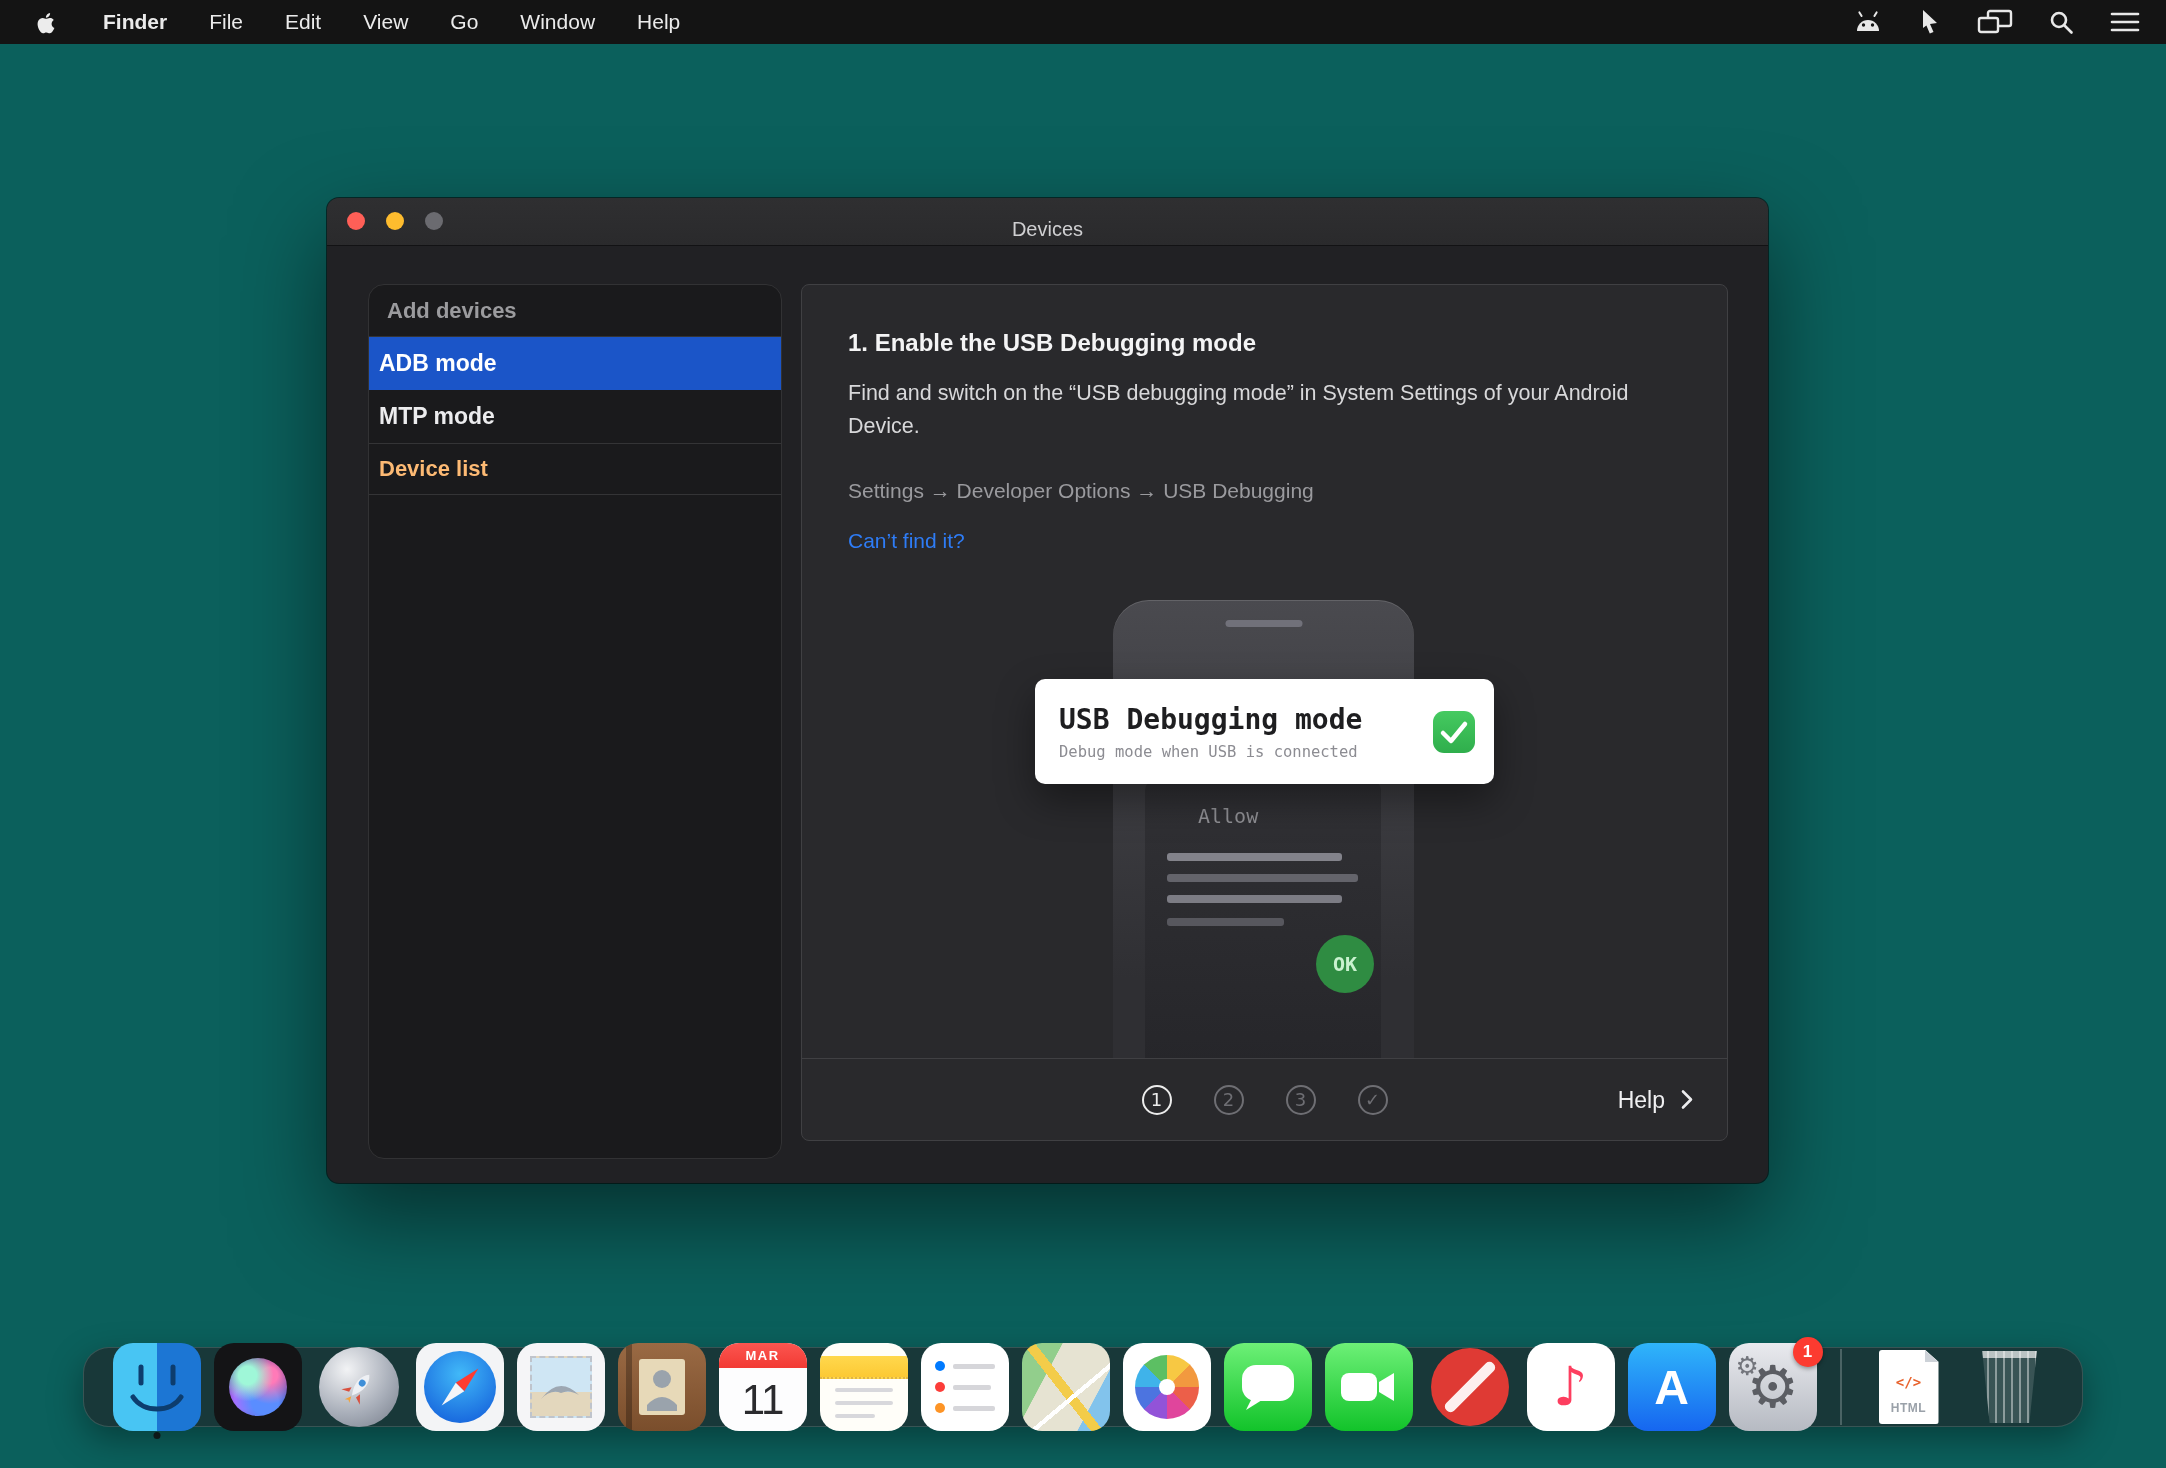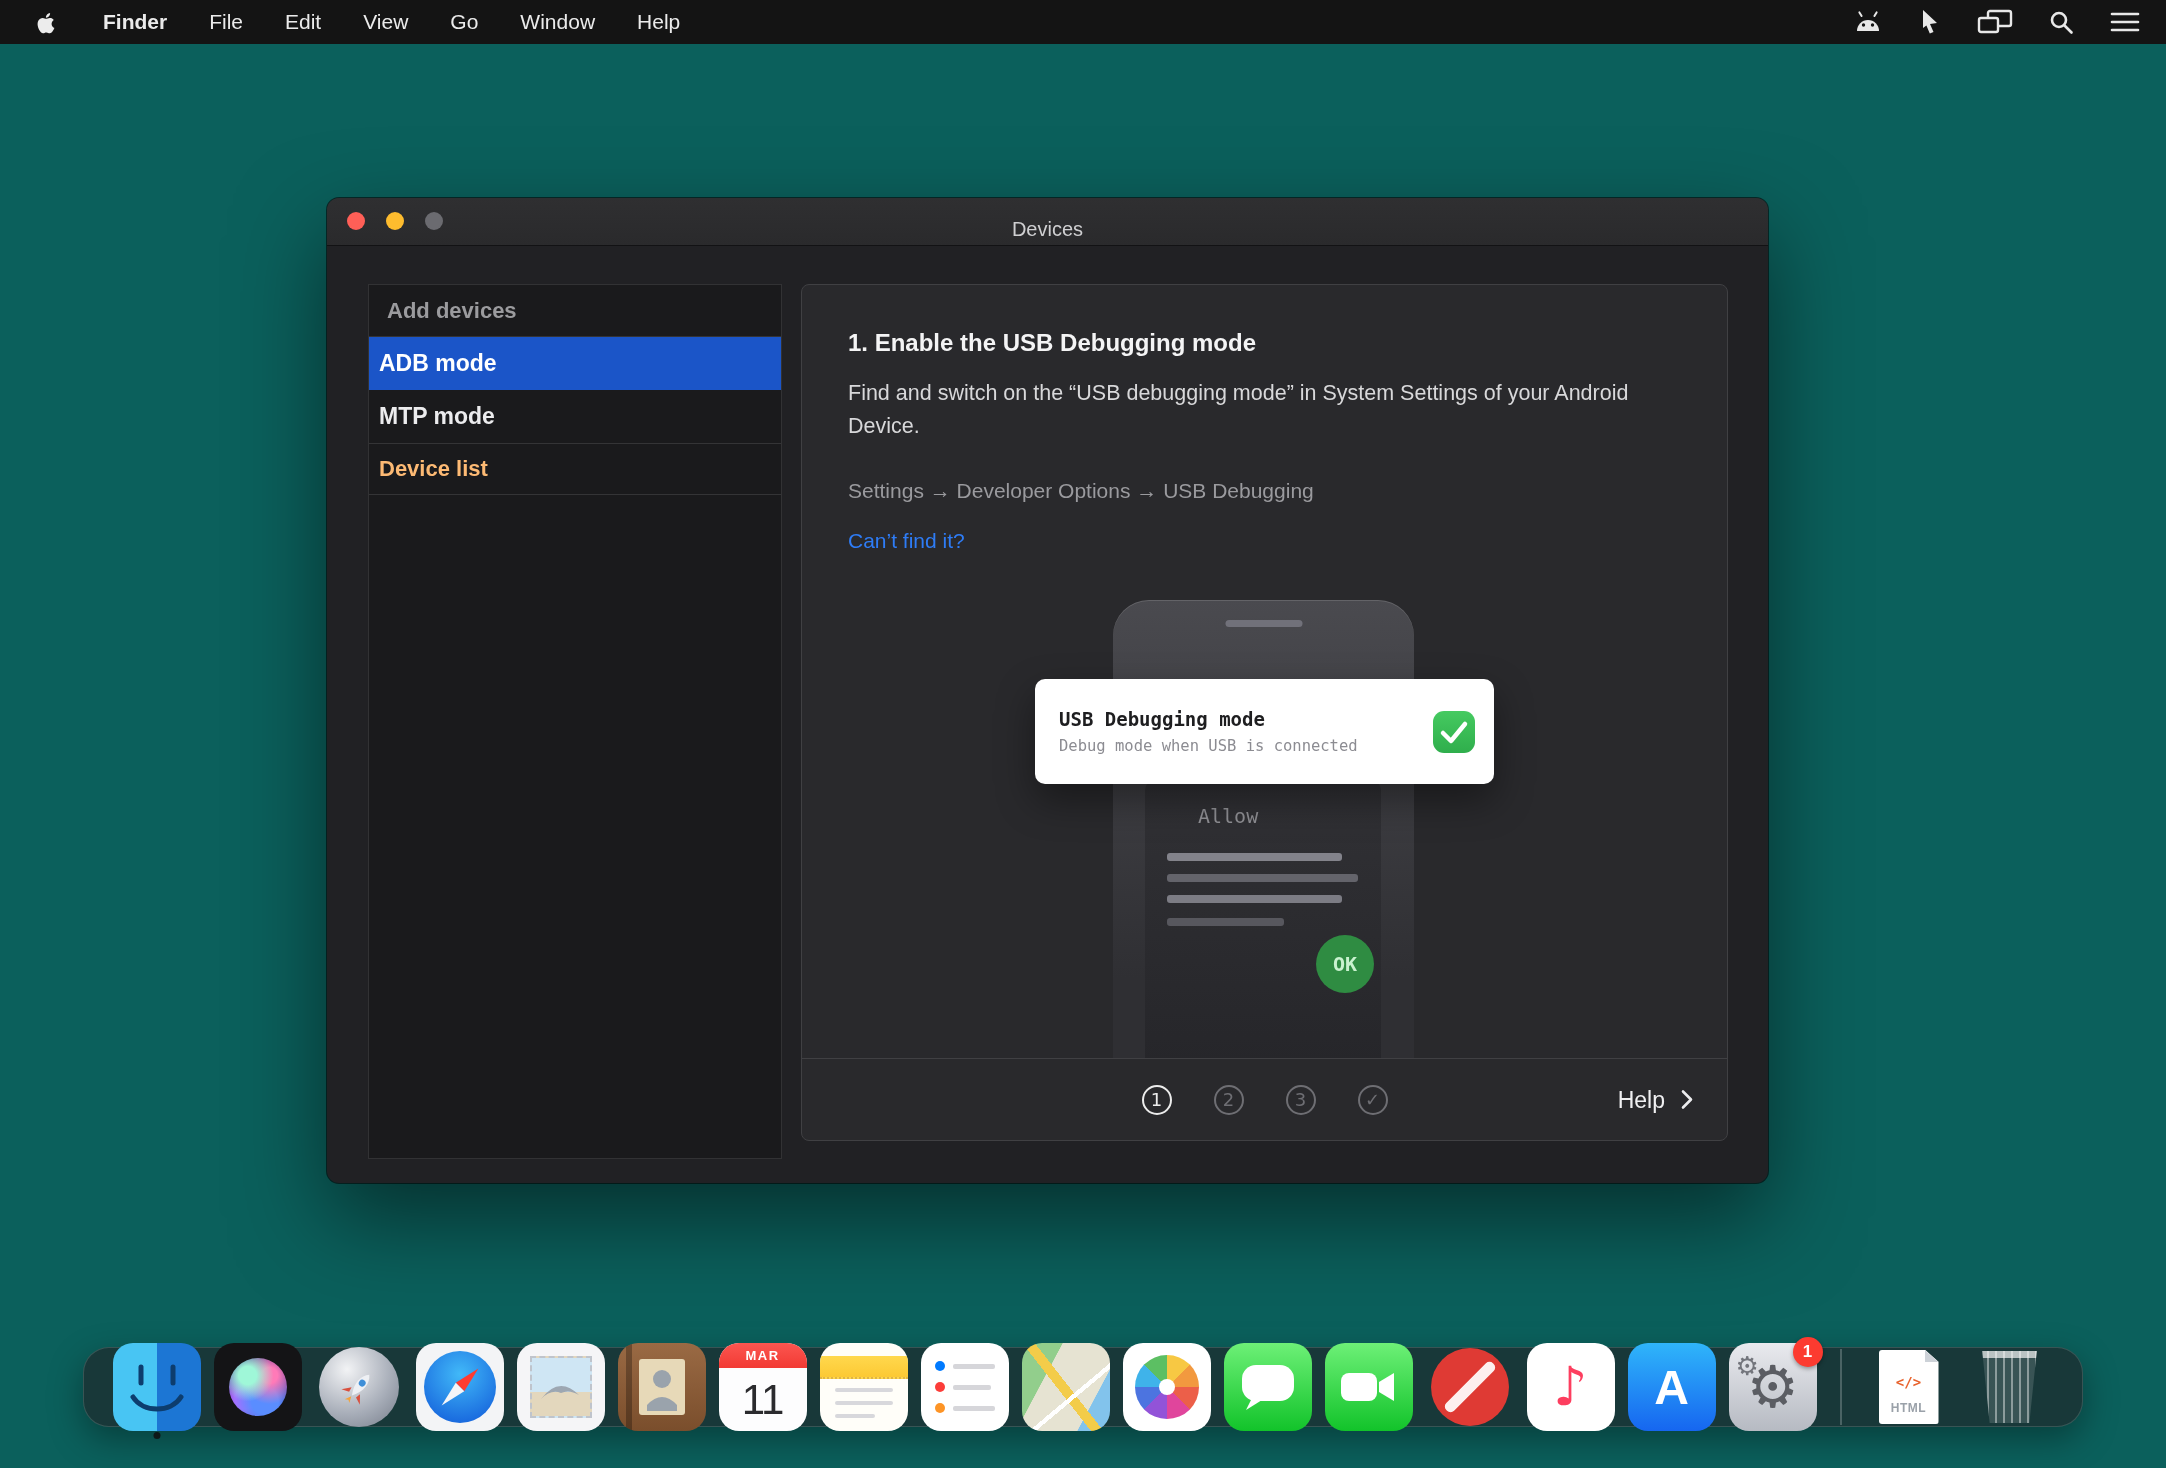--- a/index.html
+++ b/index.html
@@ -22,21 +22,21 @@
     background:linear-gradient(#2f2f31,#2a2a2c);border-bottom:1px solid #121214;}
   .title{position:absolute;left:0;right:0;top:0;height:47px;line-height:47px;text-align:center;
     color:#cfcfd1;font-size:20px;font-weight:500;margin-top:8px;}
   .tl{position:absolute;top:14px;width:18px;height:18px;border-radius:50%;}
   .tl.red{left:20px;background:#ff5f57;}
   .tl.yellow{left:59px;background:#febc2e;}
   .tl.gray{left:98px;background:#6b6b70;}
 
   
   .sidebar{position:absolute;left:41px;top:86px;width:414px;bottom:24px;background:#1a1a1c;
-    border:1px solid #323234;border-radius:0;box-sizing:border-box;overflow:hidden;}
+    border:1px solid #323234;border-radius:16px;box-sizing:border-box;overflow:hidden;}
   .sb-header{height:51px;line-height:51px;padding-left:18px;color:#9b9b9e;font-weight:700;font-size:22px;
     border-bottom:1px solid #343436;}
   .sb-row{height:53px;line-height:53px;padding-left:10px;color:#ececee;font-weight:700;font-size:23px;
     border-bottom:1px solid #343436;cursor:default;}
   .sb-row.selected{background:var(--color-selection,#1b55c8);color:#fff;border-bottom:none;}
   .sb-row.dim{color:#fdba74;font-size:22px;height:50px;line-height:50px;}
 
   
   .panel{position:absolute;left:474px;top:86px;width:927px;bottom:42px;background:#29292c;
     border:1px solid #404043;border-radius:8px;box-sizing:border-box;overflow:hidden;}
@@ -58,21 +58,21 @@
   .skl.l2{top:94px;width:191px;background:#64646b;}
   .skl.l3{top:115px;width:175px;background:#7c7c84;}
   .skl.l4{top:138px;width:117px;background:#57575e;}
   .okbtn{position:absolute;left:171px;top:155px;width:58px;height:58px;border-radius:50%;
     background:var(--color-ok-green,#2f8c42);color:#c9f2cf;font-family:"DejaVu Sans Mono",monospace;
     font-weight:700;font-size:20px;display:flex;align-items:center;justify-content:center;}
 
   
   .popup{position:absolute;left:233px;top:394px;width:459px;height:105px;border-radius:10px;background:#fff;
     box-shadow:0 16px 38px rgba(0,0,0,.4);display:flex;align-items:center;padding:0 19px 0 24px;box-sizing:border-box;}
-  .popup-title{font-family:"DejaVu Sans Mono",monospace;font-weight:700;font-size:19px;color:#1e1e20;margin-bottom:7px;}
+  .popup-title{font-family:"DejaVu Sans Mono",monospace;font-weight:700;font-size:28px;color:#1e1e20;margin-bottom:7px;}
   .popup-sub{font-family:"DejaVu Sans Mono",monospace;font-size:15.5px;color:#8c8c92;}
   .checkbox{margin-left:auto;width:42px;height:42px;border-radius:11px;
     background:linear-gradient(#45ca60,var(--color-check-green,#2fae4c));display:flex;align-items:center;justify-content:center;}
 
   
   .footer{position:absolute;left:0;right:0;bottom:0;top:773px;border-top:1px solid #404043;}
   .steps{position:absolute;left:50%;top:50%;transform:translate(-50%,-50%);display:flex;gap:42px;}
   .step{width:30px;height:30px;border-radius:50%;border:2px solid #6e6e73;color:#6e6e73;font-size:18px;
     display:flex;align-items:center;justify-content:center;box-sizing:border-box;font-family:"DejaVu Sans",sans-serif;}
   .step.active{border-color:#ececec;color:#ececec;}

